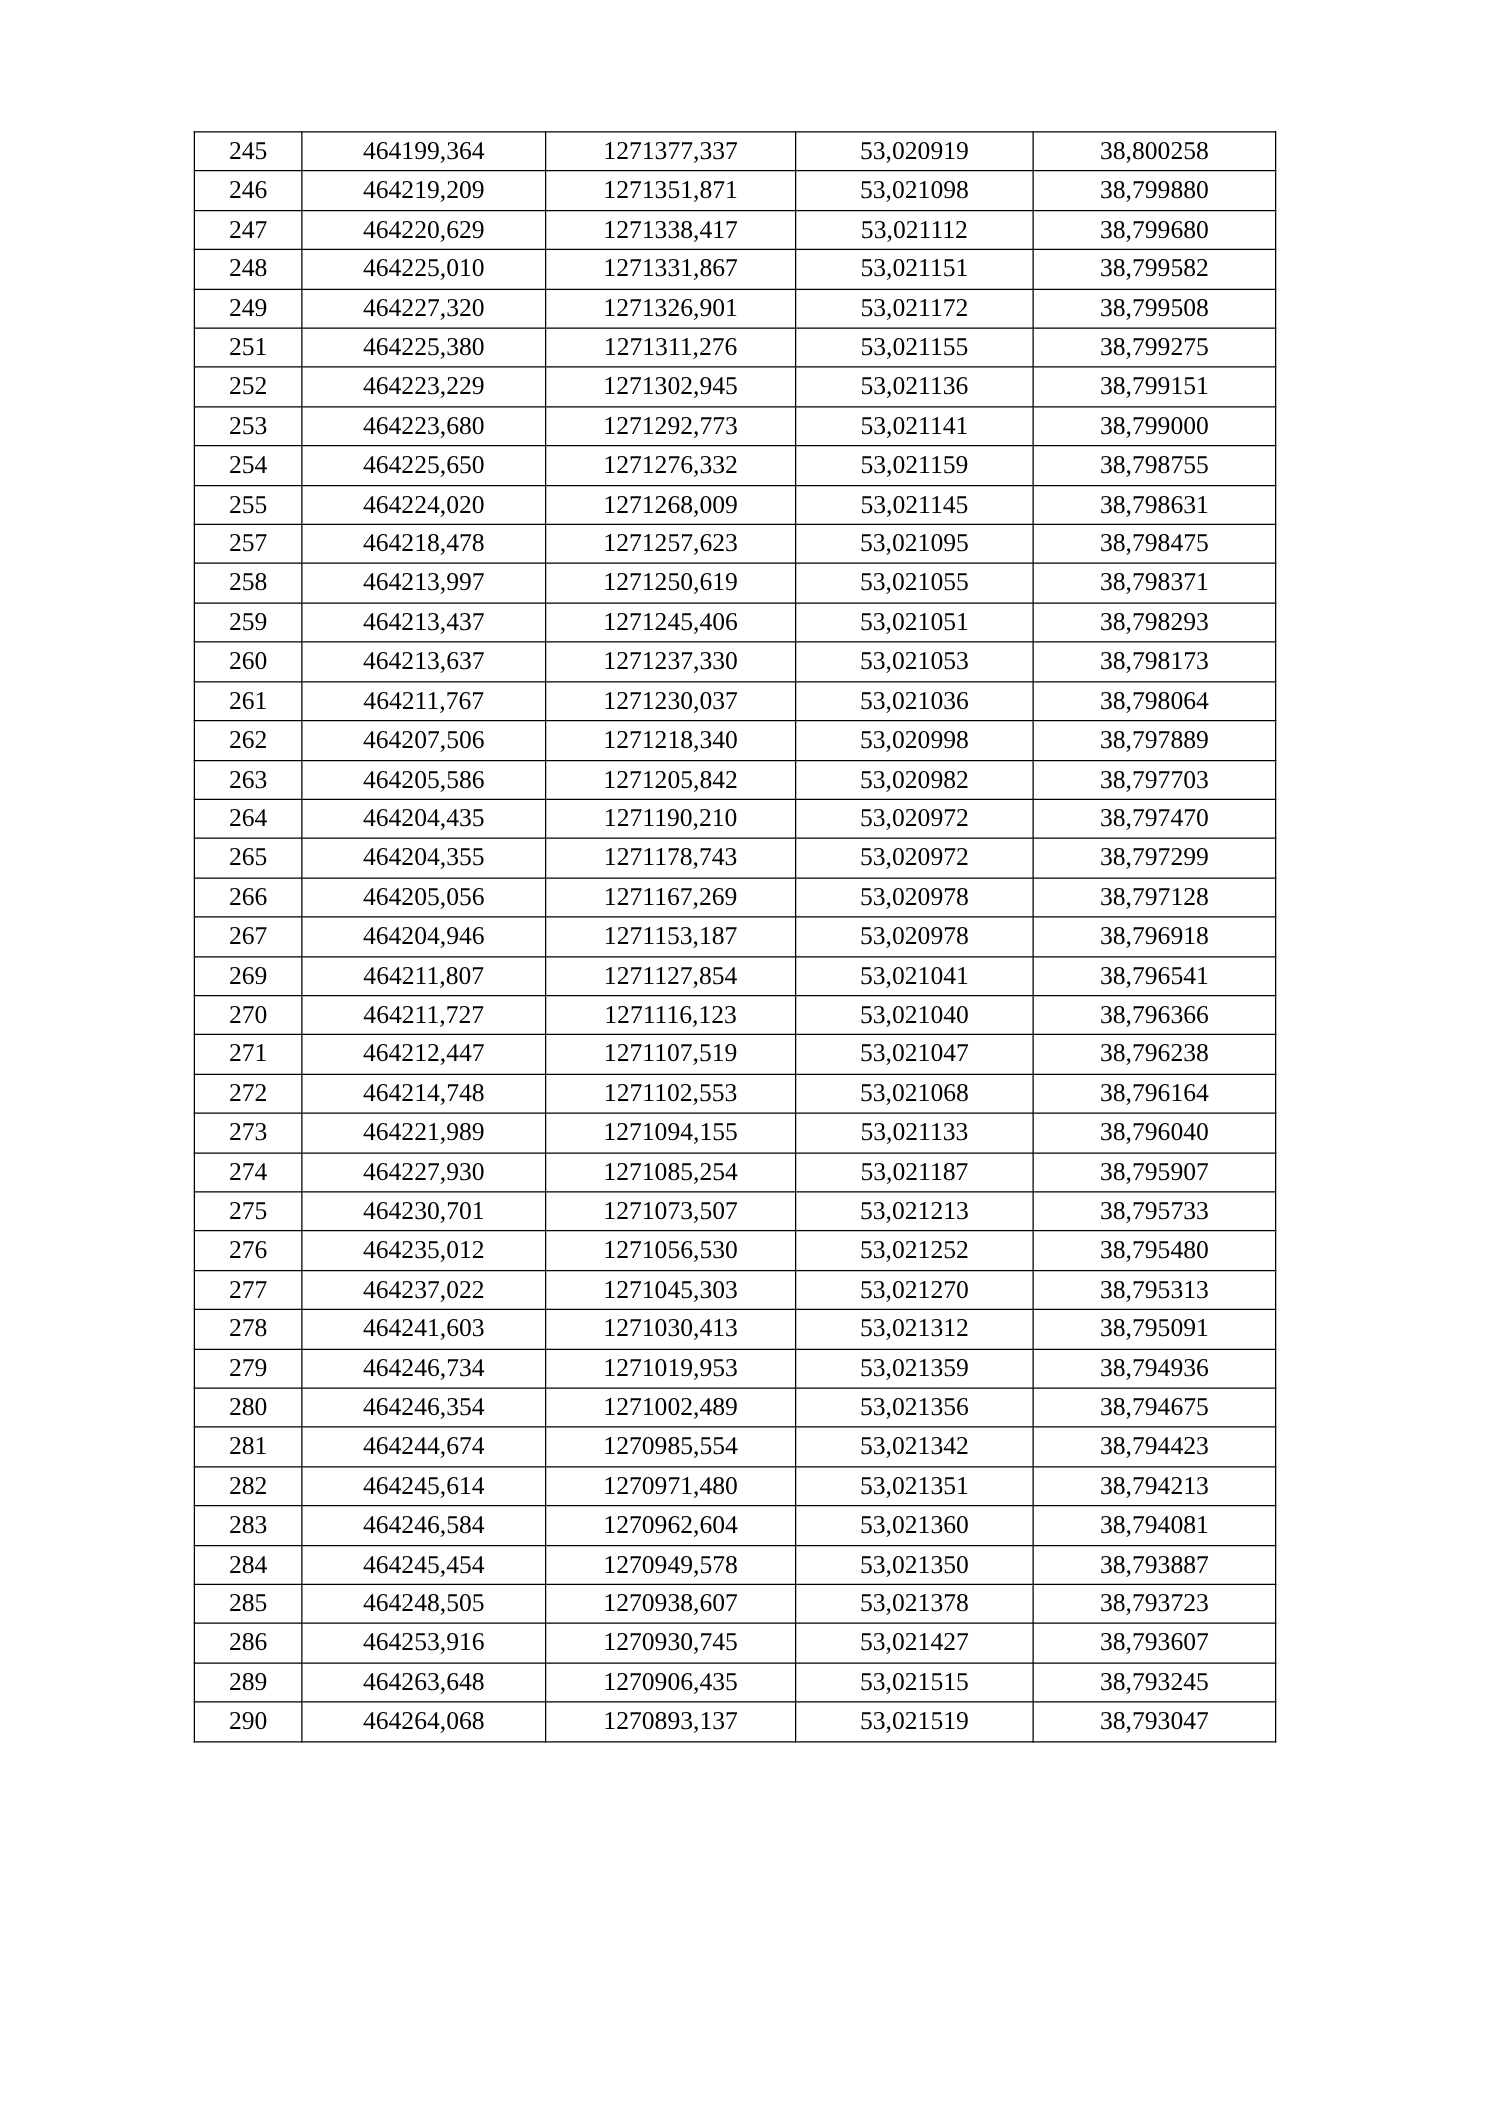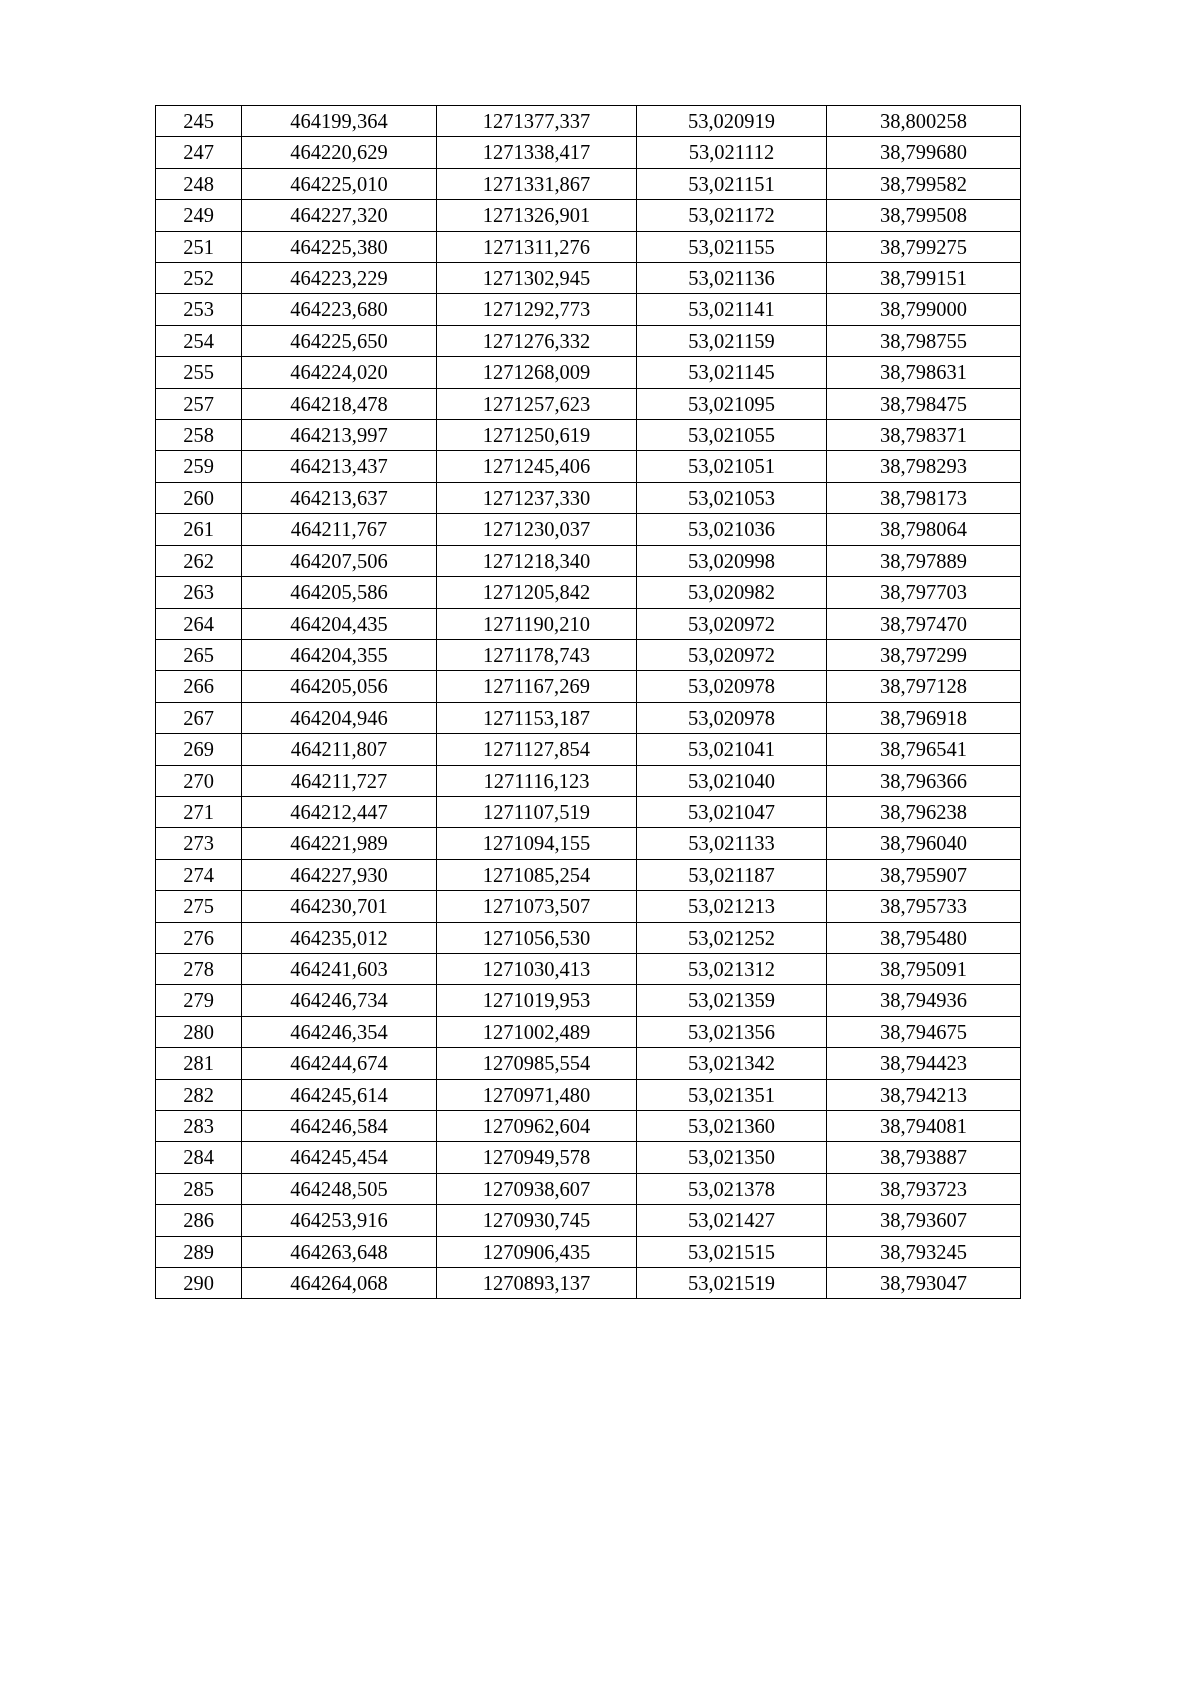--- a/index.html
+++ b/index.html
@@ -63,20 +63,27 @@
       </colgroup>
       <tbody>
           <tr>
             <td>245</td>
             <td>464199,364</td>
             <td>1271377,337</td>
             <td>53,020919</td>
             <td>38,800258</td>
           </tr>
           <tr>
+            <td>246</td>
+            <td>464219,209</td>
+            <td>1271351,871</td>
+            <td>53,021098</td>
+            <td>38,799880</td>
+          </tr>
+          <tr>
             <td>247</td>
             <td>464220,629</td>
             <td>1271338,417</td>
             <td>53,021112</td>
             <td>38,799680</td>
           </tr>
           <tr>
             <td>248</td>
             <td>464225,010</td>
             <td>1271331,867</td>
@@ -217,20 +224,27 @@
             <td>38,796366</td>
           </tr>
           <tr>
             <td>271</td>
             <td>464212,447</td>
             <td>1271107,519</td>
             <td>53,021047</td>
             <td>38,796238</td>
           </tr>
           <tr>
+            <td>272</td>
+            <td>464214,748</td>
+            <td>1271102,553</td>
+            <td>53,021068</td>
+            <td>38,796164</td>
+          </tr>
+          <tr>
             <td>273</td>
             <td>464221,989</td>
             <td>1271094,155</td>
             <td>53,021133</td>
             <td>38,796040</td>
           </tr>
           <tr>
             <td>274</td>
             <td>464227,930</td>
             <td>1271085,254</td>
@@ -243,20 +257,27 @@
             <td>1271073,507</td>
             <td>53,021213</td>
             <td>38,795733</td>
           </tr>
           <tr>
             <td>276</td>
             <td>464235,012</td>
             <td>1271056,530</td>
             <td>53,021252</td>
             <td>38,795480</td>
+          </tr>
+          <tr>
+            <td>277</td>
+            <td>464237,022</td>
+            <td>1271045,303</td>
+            <td>53,021270</td>
+            <td>38,795313</td>
           </tr>
           <tr>
             <td>278</td>
             <td>464241,603</td>
             <td>1271030,413</td>
             <td>53,021312</td>
             <td>38,795091</td>
           </tr>
           <tr>
             <td>279</td>

